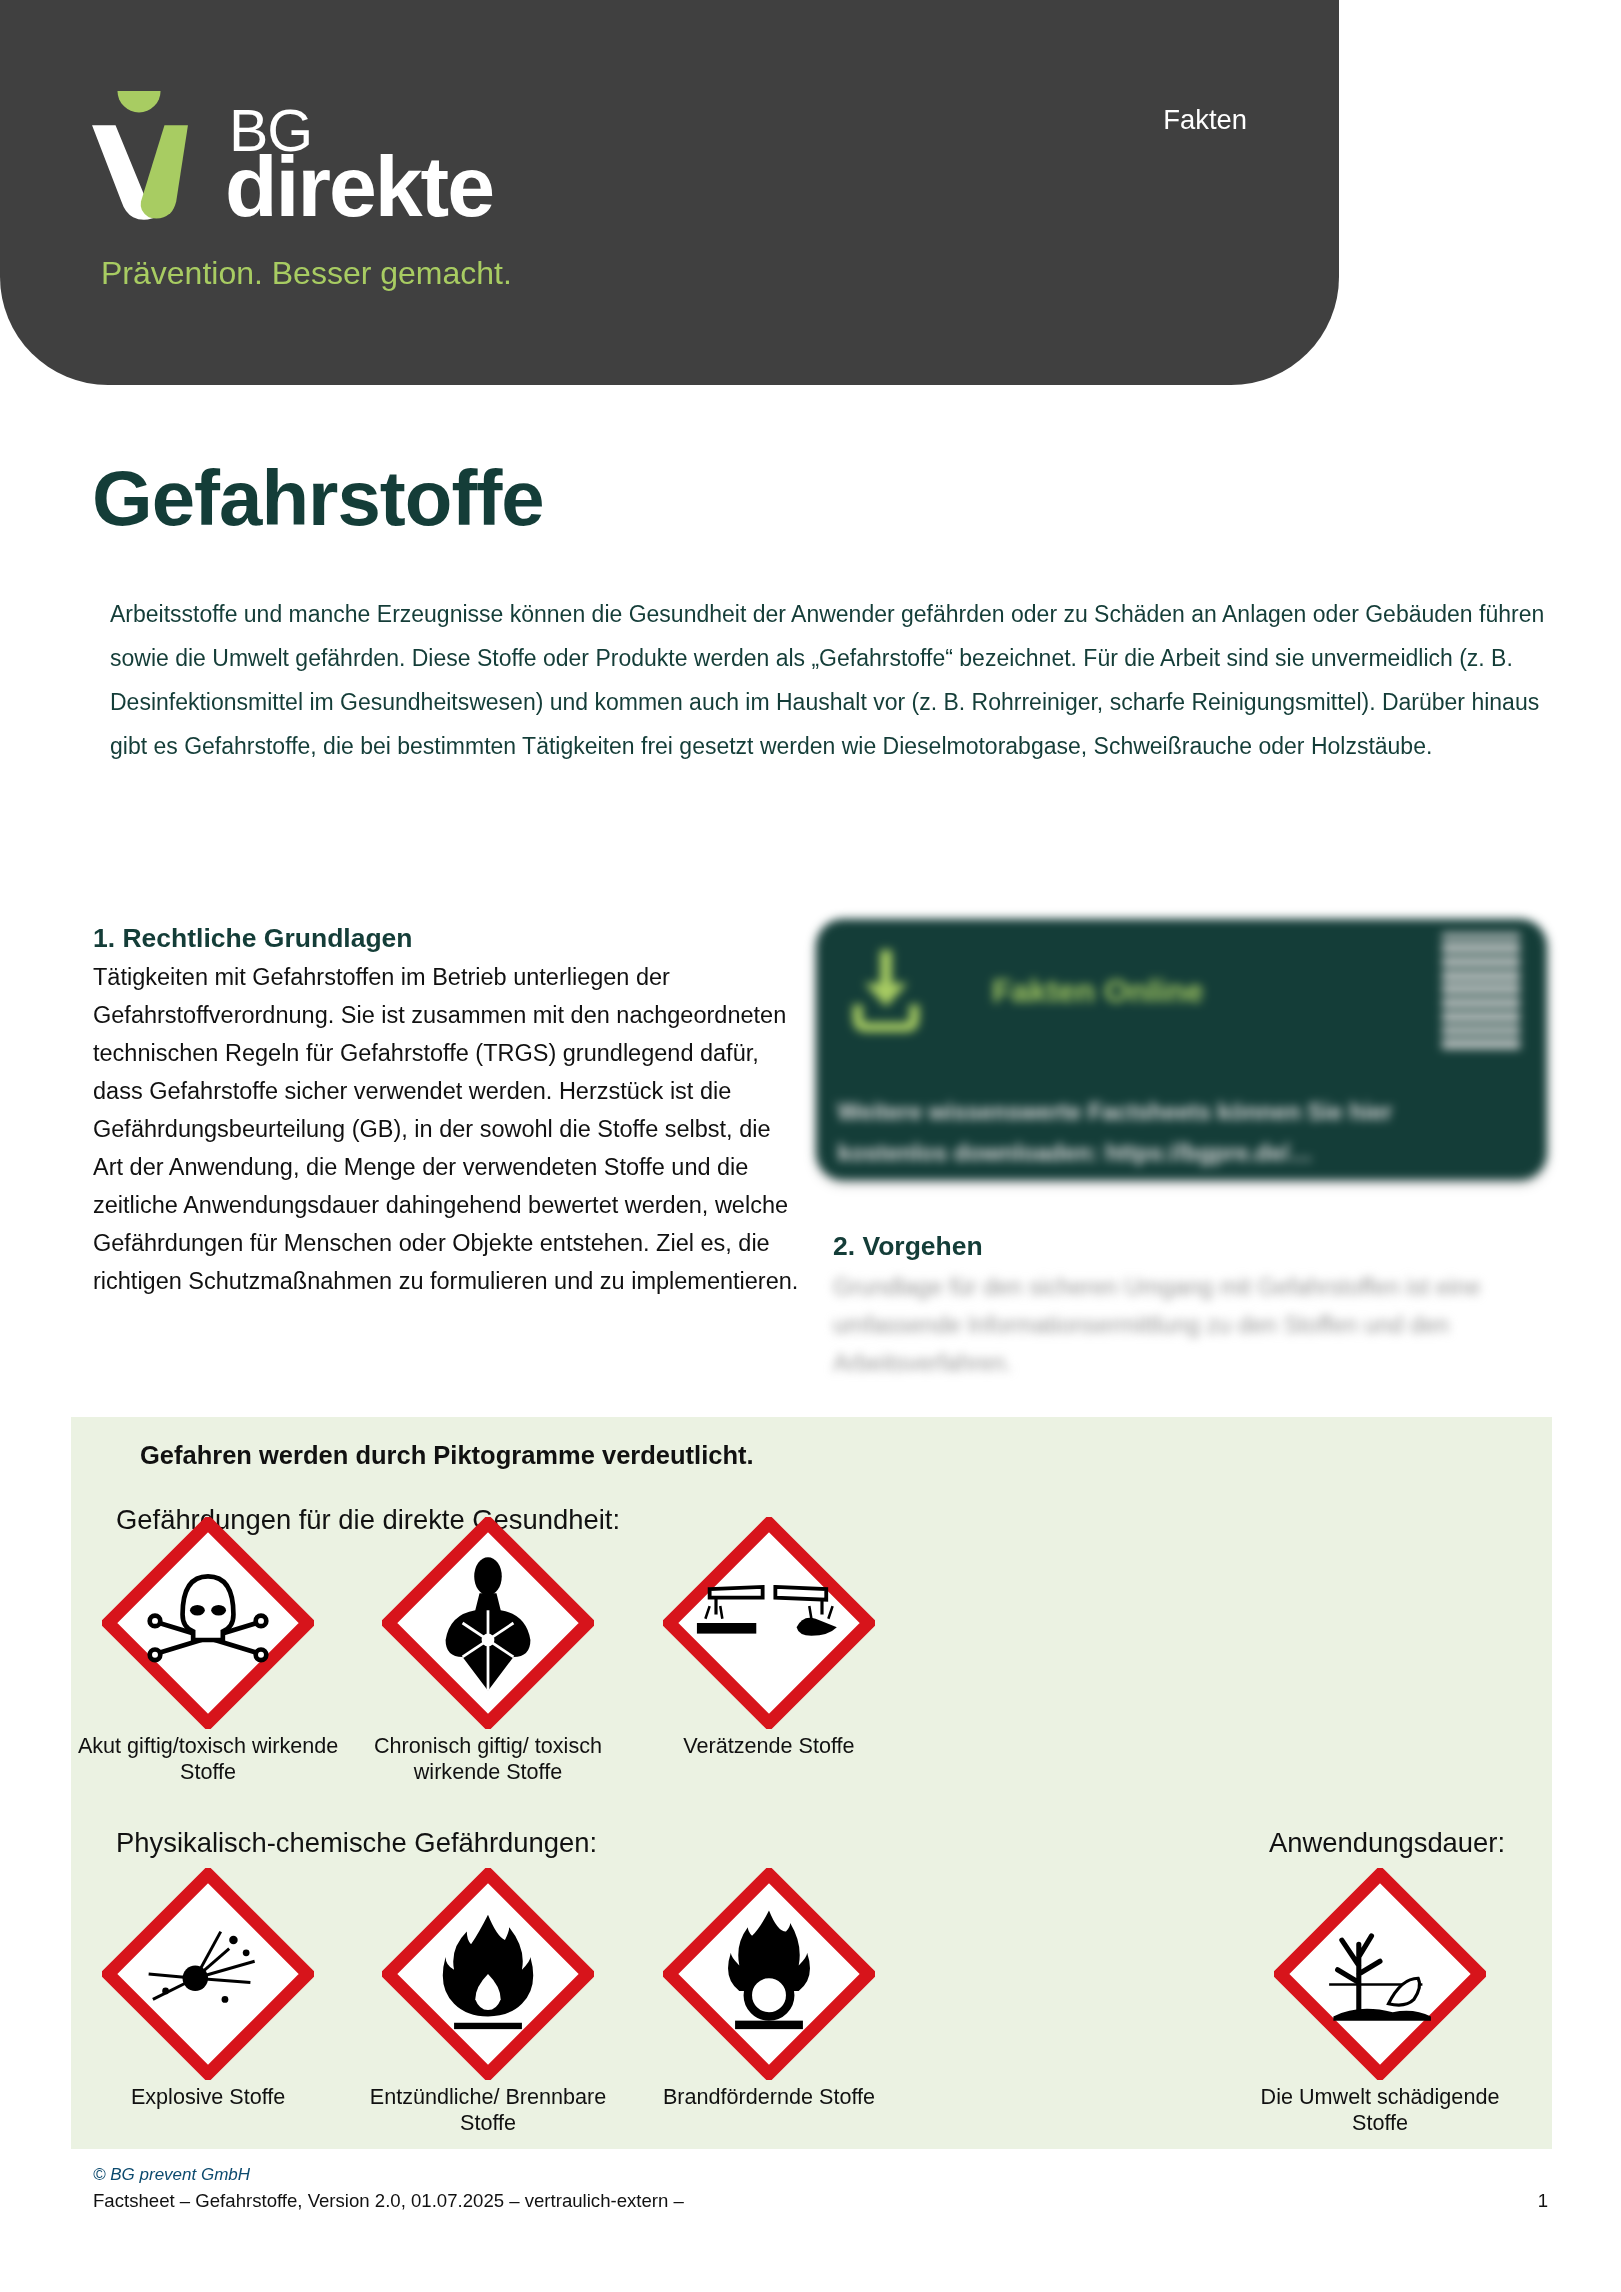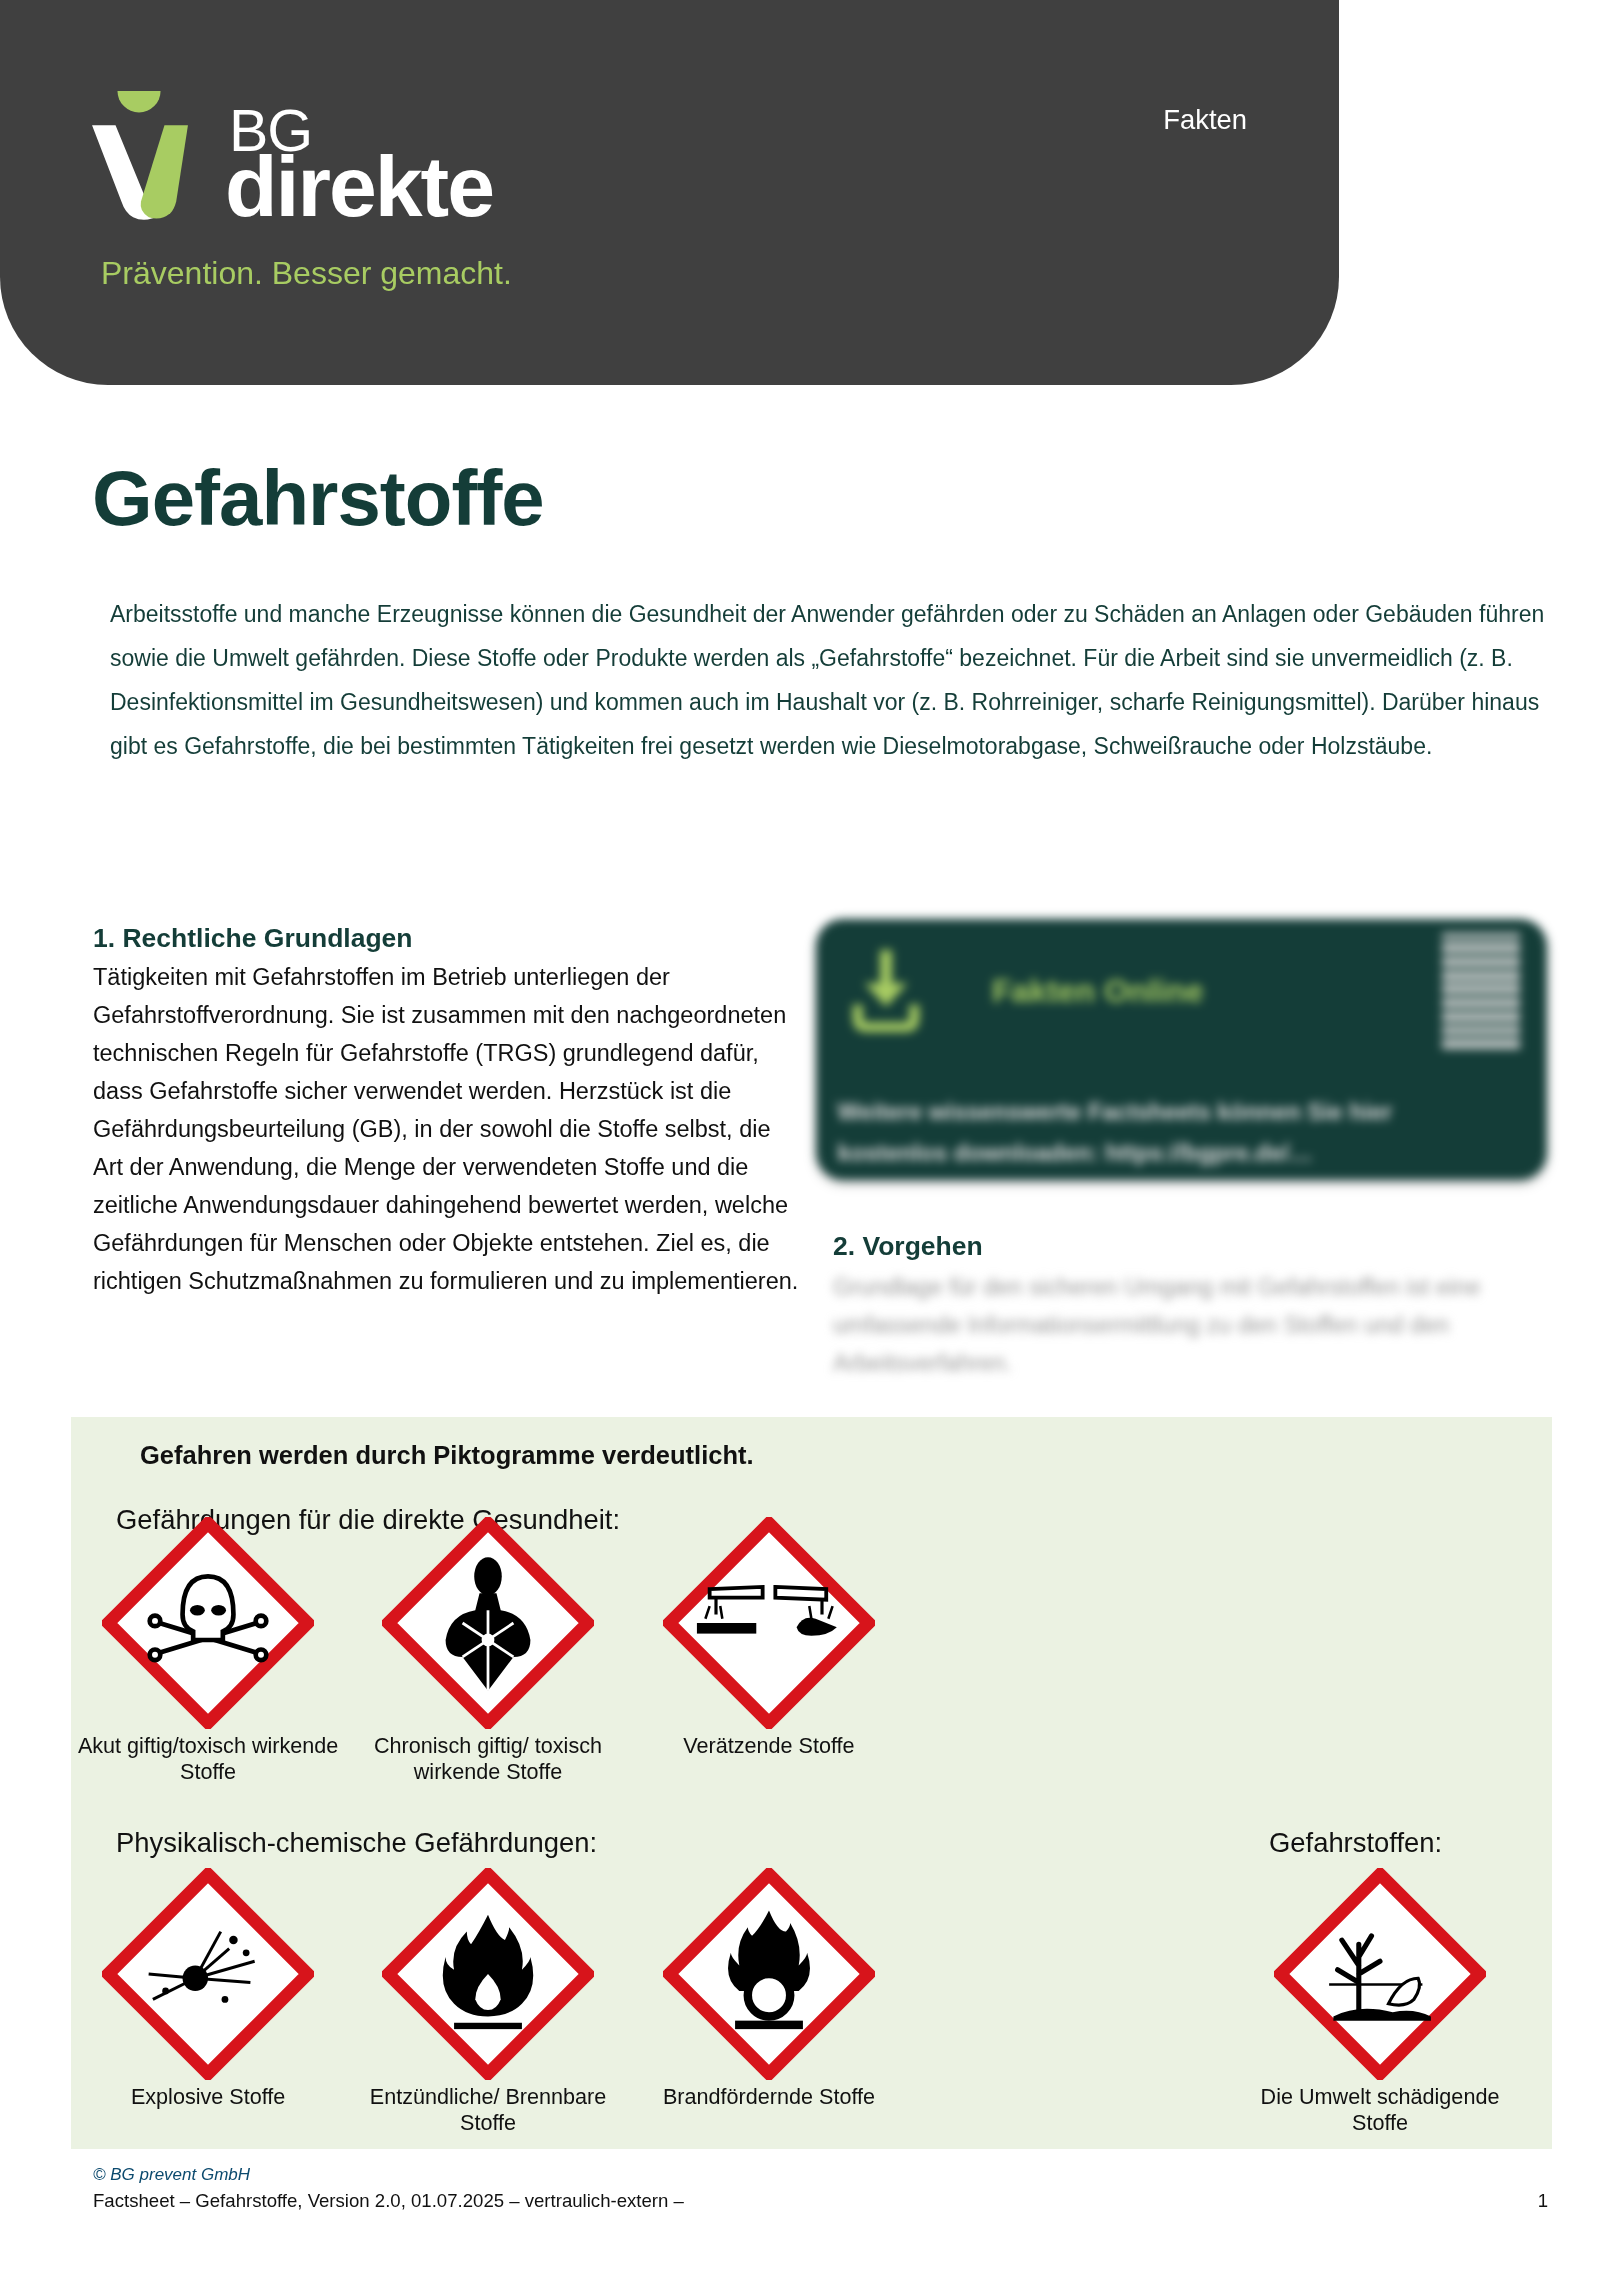--- a/index.html
+++ b/index.html
@@ -88,21 +88,21 @@
 
 <div class="sec2">
   <div class="sec-heading">2. Vorgehen</div>
   <div class="sec2-body">Grundlage für den sicheren Umgang mit Gefahrstoffen ist eine umfassende Informationsermittlung zu den Stoffen und den Arbeitsverfahren.</div>
 </div>
 
 <div class="panel">
   <div class="panel-title">Gefahren werden durch Piktogramme verdeutlicht.</div>
   <div class="panel-sub" style="left:45px;top:65px;margin-top:24px;">Gefährdungen für die direkte Gesundheit:</div>
   <div class="panel-sub" style="left:45px;top:412px;">Physikalisch-chemische Gefährdungen:</div>
-  <div class="panel-sub" style="left:1198px;top:412px;">Gefahrstoffen:</div>
+  <div class="panel-sub" style="left:1198px;top:412px;">Anwendungsdauer:</div>
 
   <div class="picto" style="left:-2.9px;top:100px;">
     <svg viewBox="0 0 100 100">
       <polygon points="50,3 97,50 50,97 3,50" fill="#fff" stroke="#d7141b" stroke-width="6"></polygon>
       <g stroke="#000" stroke-width="2.2" fill="#fff" stroke-linecap="round">
         <line x1="27" y1="50" x2="73" y2="64"></line>
           <line x1="73" y1="50" x2="27" y2="64"></line>
         <circle cx="25" cy="49" r="2.5"></circle>
           <circle cx="25" cy="65" r="2.5"></circle>
           <circle cx="75" cy="49" r="2.5"></circle>

